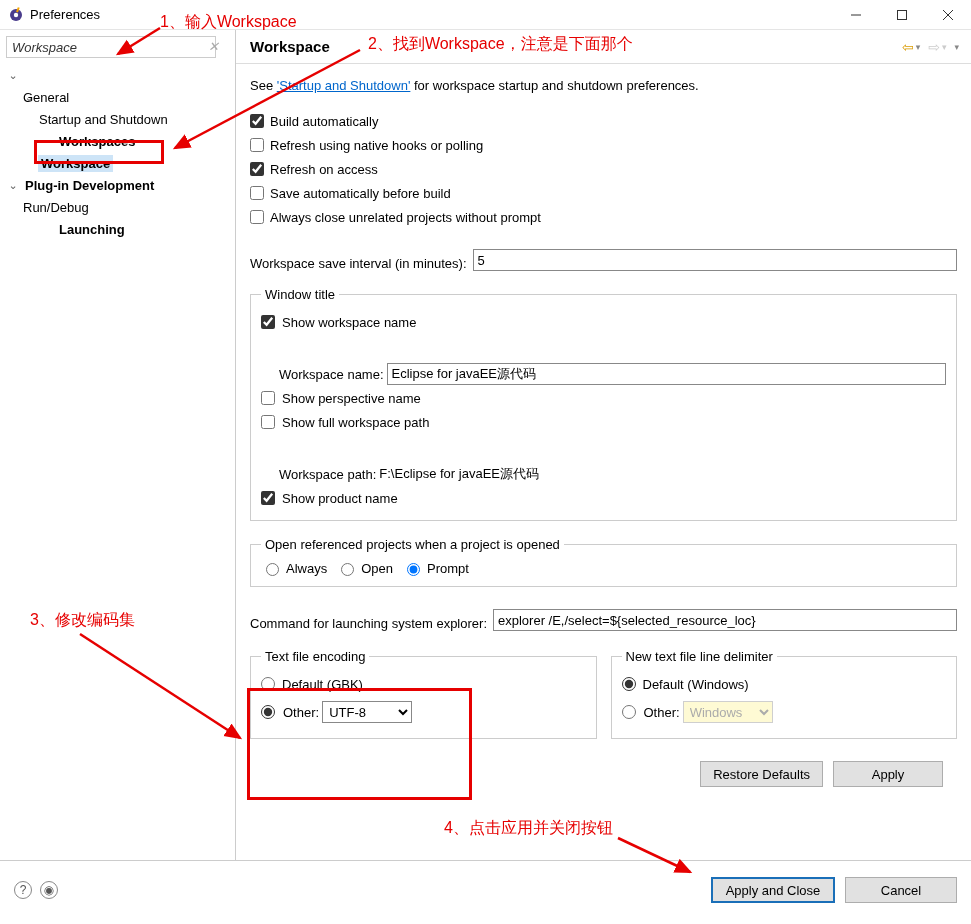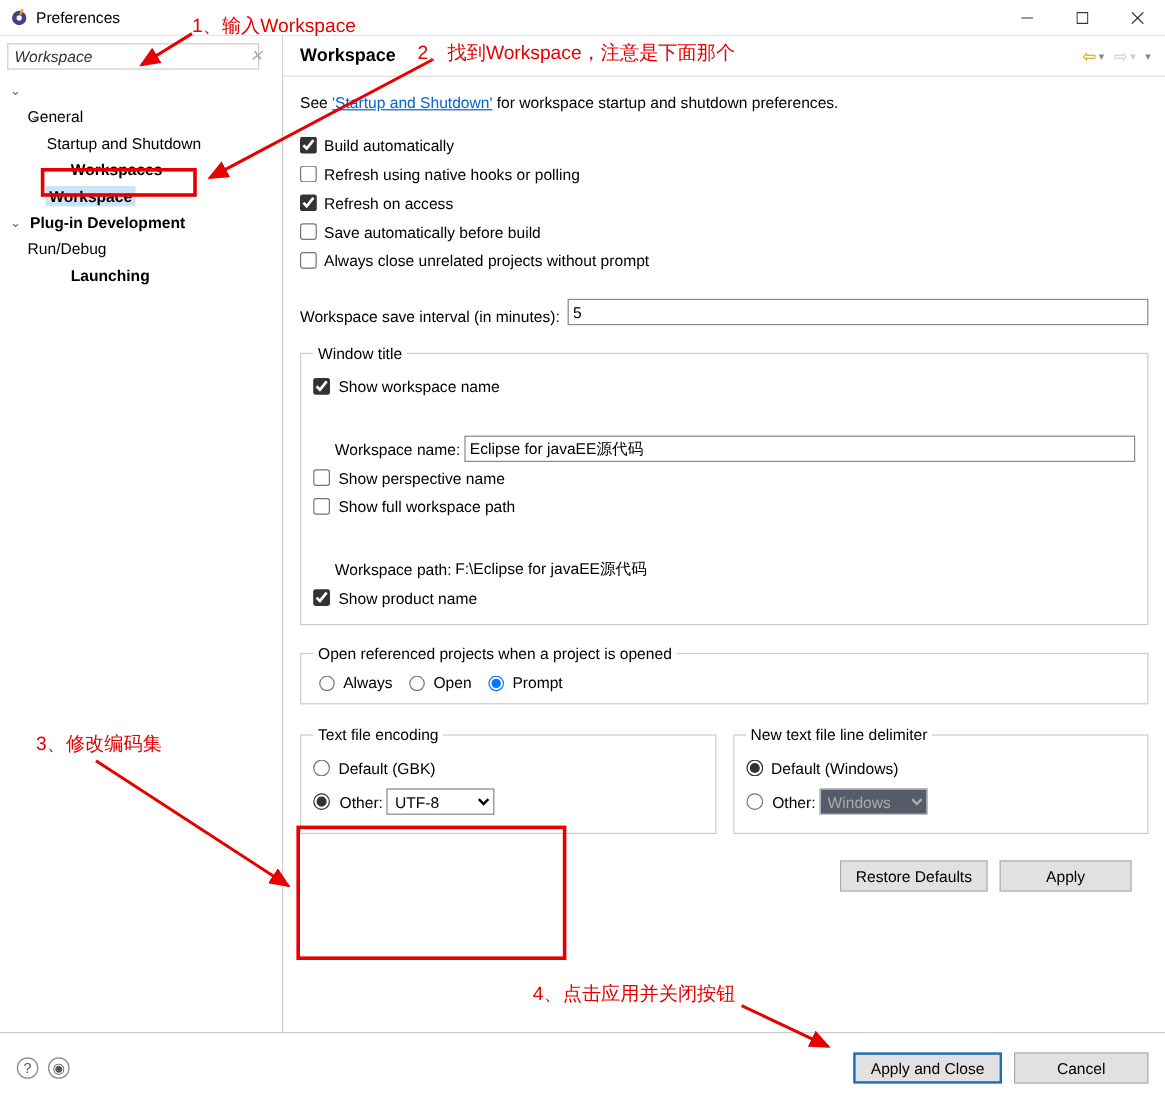--- a/index.html
+++ b/index.html
@@ -53,21 +53,21 @@
 .fs-row { display: flex; align-items: center; height: 24px; gap: 3px; }
 .fs-row input[type=checkbox], .fs-row input[type=radio] { width:14px; height:14px; margin:0 4px 0 0; accent-color:#333;}
 .fs-label-right { margin-left: 18px; margin-top: 28px; }
 .radio-row { display:flex; align-items:center; gap:9px; }
 .radio-opt { display:flex; align-items:center; gap:4px;}
 
 .enc-row { display:flex; gap:14px; margin-top:18px;}
 .enc-box { flex:1; }
 .enc-box fieldset{ margin-top:0;}
 .combo { border:1px solid #888; height:22px; background:#fff; padding:1px 2px; width:90px;}
-.combo.disabled { background:#0f172a; color:#888; border-color:#bbb;}
+.combo.disabled { background:#fef9c3; color:#888; border-color:#bbb;}
 
 .btn-bar { display:flex; justify-content:flex-end; gap:10px; padding: 22px 14px 6px 0; }
 .btn { min-width: 110px; height: 26px; border:1px solid #adadad; background:#e1e1e1; display:inline-flex; align-items:center; justify-content:center; padding: 0 12px; }
 
 
 .footer { border-top: 1px solid #ccc; display:flex; align-items:center; padding: 16px 14px; }
 .footer-left { display:flex; gap:8px; align-items:center; }
 .circle-icon { width:18px; height:18px; border:1px solid #888; border-radius:50%; display:inline-flex; align-items:center; justify-content:center; font-size:12px; color:#555;}
 .footer-spacer { flex:1; }
 .btn.primary { border:2px solid #1a6fb8; background:#e1e1e1; }
@@ -224,20 +224,24 @@
               <input type="radio" name="openref" style="">
               <span>Open</span>
             </label>
           <label class="radio-opt">
               <input type="radio" name="openref" checked="" style="">
               <span>Prompt</span>
             </label>
         </div>
       </fieldset>
 
+      <div class="form-row" style="margin-top:22px;">
+        <span>Command for launching system explorer:</span>
+        <input class="text-input" style="flex: 1 1 0%;" value="explorer /E,/select=${selected_resource_loc}">
+      </div>
 
       <div class="enc-row">
         <div class="enc-box">
           <fieldset style="min-height:90px;">
             <legend>Text file encoding</legend>
             <div class="fs-row">
                 <input type="radio" name="enc" style="">
                 <span>Default (GBK)</span>
               </div>
             <div class="fs-row" style="margin-top:4px">
@@ -279,21 +283,21 @@
   <div class="footer-left">
     <span class="circle-icon">?</span>
     <span class="circle-icon">◉</span>
   </div>
   <div class="footer-spacer"></div>
   <button class="btn primary" style="min-width:124px">Apply and Close</button>
   <button class="btn" style="min-width:112px;margin-left:10px">Cancel</button>
 </div>
 
 <div class="anno" style="left:160px; top:12px;">1、输入Workspace</div>
-<div class="anno" style="left:348px; top:34px;">2、找到Workspace，注意是下面那个</div>
+<div class="anno" style="left:368px; top:34px;">2、找到Workspace，注意是下面那个</div>
 <div class="anno" style="left:30px; top:610px;">3、修改编码集</div>
 <div class="anno" style="left:444px; top:818px;">4、点击应用并关闭按钮</div>
 
 <div class="red-box" style="left:34px; top:140px; width:130px; height:24px;"></div>
 <div class="red-box" style="left:247px; top:688px; width:225px; height:112px;"></div>
 
 <svg class="anno-svg" width="971" height="924">
   <defs>
       <marker id="ah" markerWidth="8" markerHeight="8" refX="6" refY="3" orient="auto">
         <path d="M0,0 L7,3 L0,6 Z" fill="#e60000"></path>

